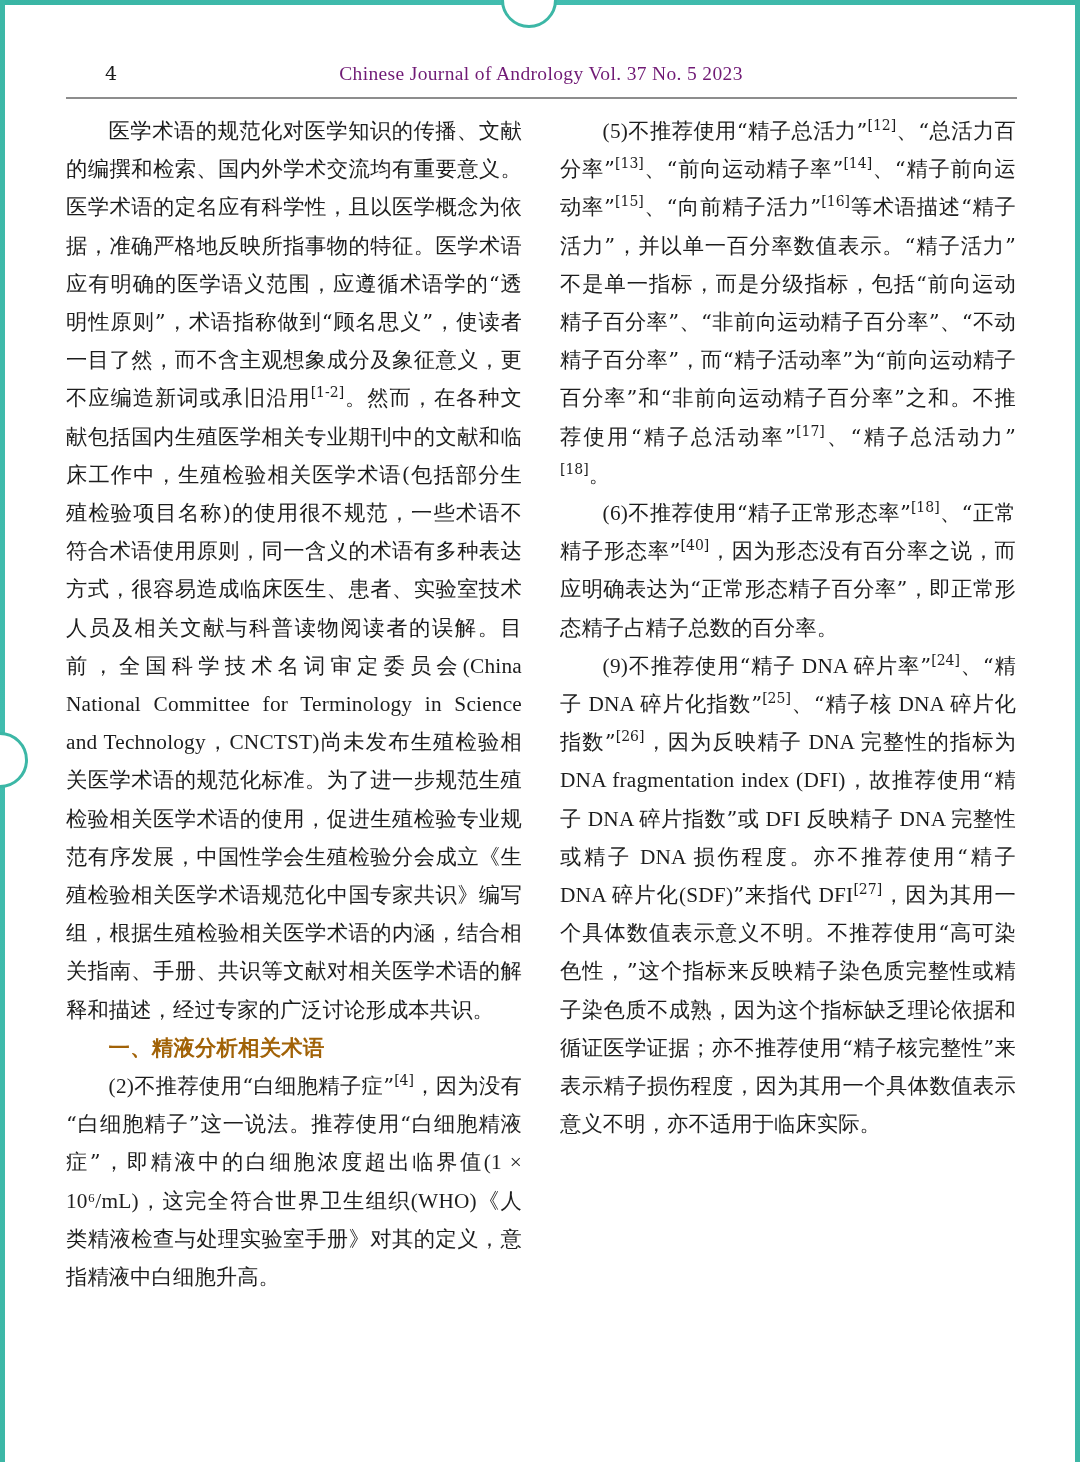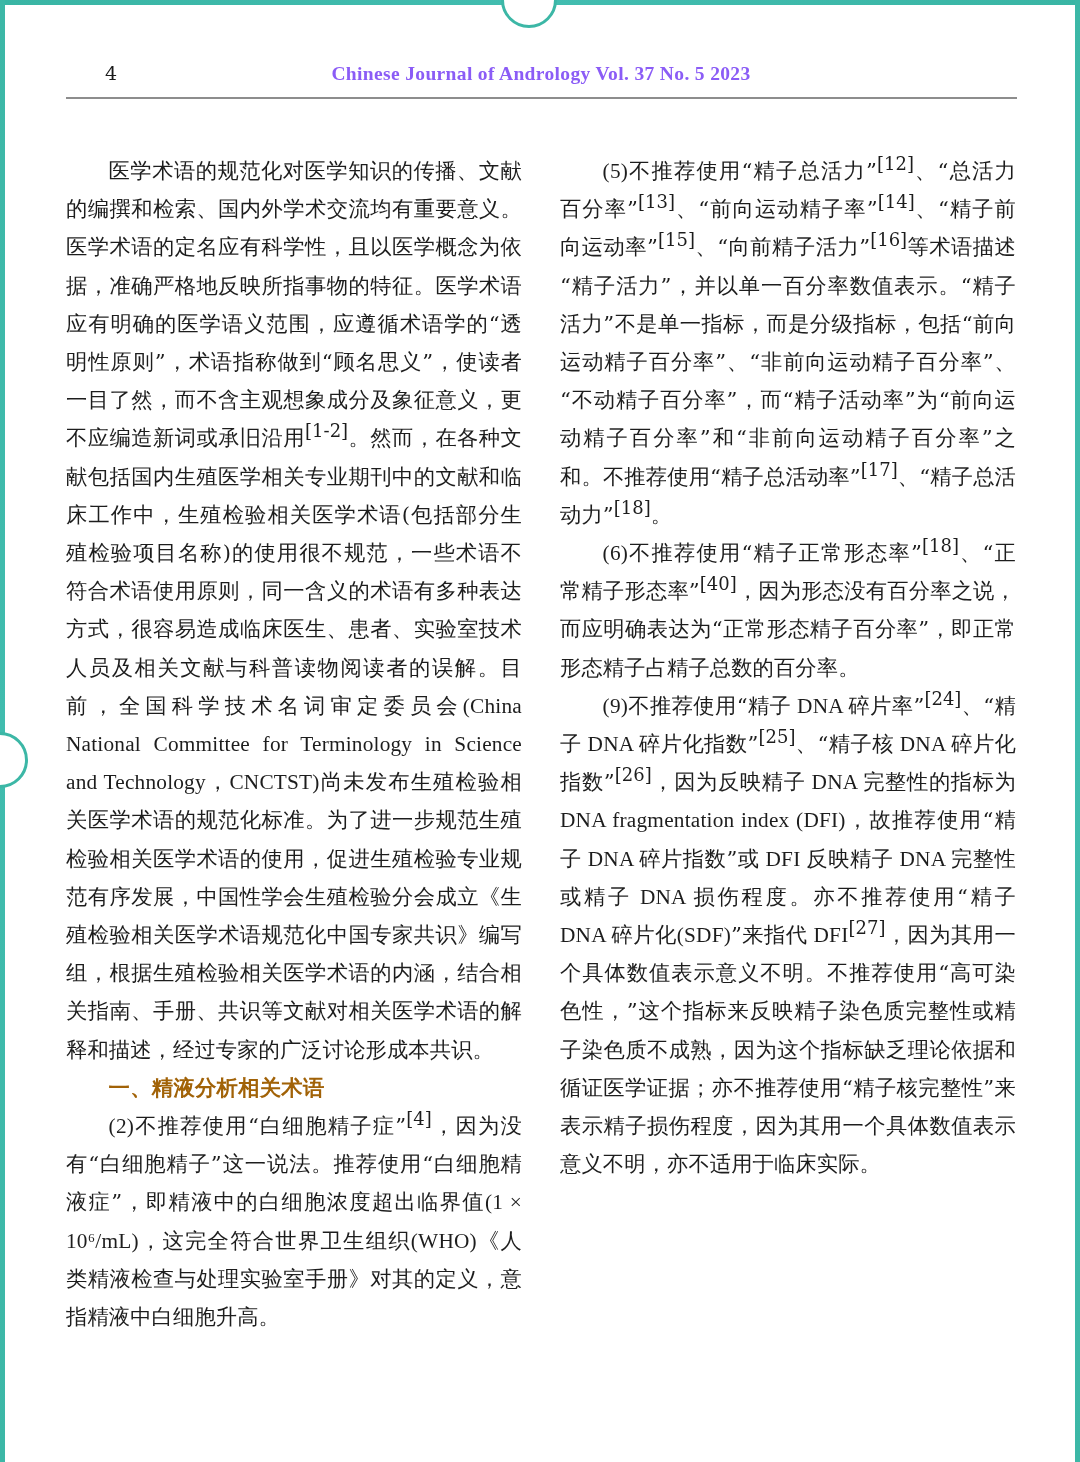--- a/index.html
+++ b/index.html
@@ -97,24 +97,23 @@
     color: #1a1a1a;
   }
   #journal-title {
     position: absolute;
     left: 0;
     right: 0;
     top: 1px;
     text-align: center;
     font-size: 19.5px;
     letter-spacing: 0.35px;
-    color: #8b5cf6;
+    color: #701a75;
     white-space: nowrap;
     font-family: "Liberation Serif", "DejaVu Serif", serif;
-    font-weight: bold;
   }
   #header-rule {
     position: absolute;
     left: 66px;
     top: 97px;
     width: 951px;
     height: 2px;
     background: #8d8d8d;
   }
 
@@ -125,21 +124,20 @@
     top: 112px;
     width: 951px;
     height: 1340px;
     display: flex;
     gap: 38px;
   }
   .column {
     width: 456px;
     flex: 0 0 456px;
     overflow: hidden;
-    margin-top: 40px;
   }
   .para {
     margin: 0;
     font-size: 21.3px;
     line-height: 38.2px;
     text-align: justify;
     text-justify: inter-ideograph;
     text-indent: 2em;
     color: #1d1d1d;
     letter-spacing: 0.1px;
@@ -149,21 +147,21 @@
     margin: 0;
     font-size: 21.3px;
     line-height: 38.2px;
     font-weight: bold;
     text-indent: 2em;
     color: #a16207;
     letter-spacing: 0.3px;
     font-family: "DejaVu Sans", "Liberation Sans", sans-serif;
   }
   sup.ref {
-    font-size: 18px;
+    font-size: 14px;
     vertical-align: super;
     line-height: 0;
     letter-spacing: 0;
   }
   .lat {
     font-family: "Liberation Serif", "DejaVu Serif", serif;
     letter-spacing: 0.2px;
   }
 </style>
 </head>

